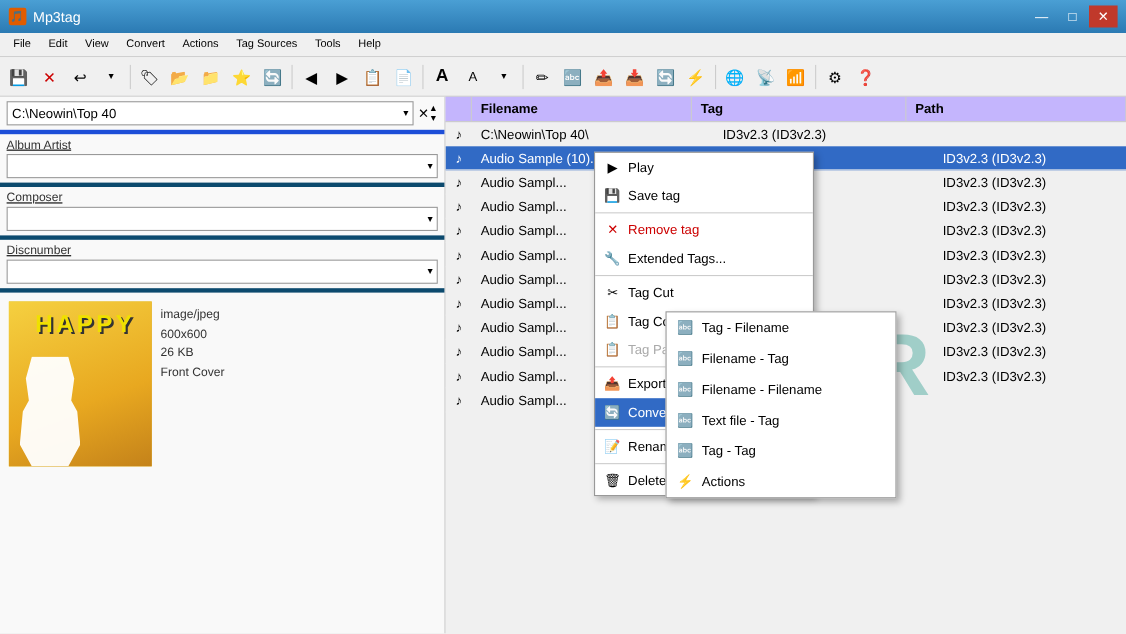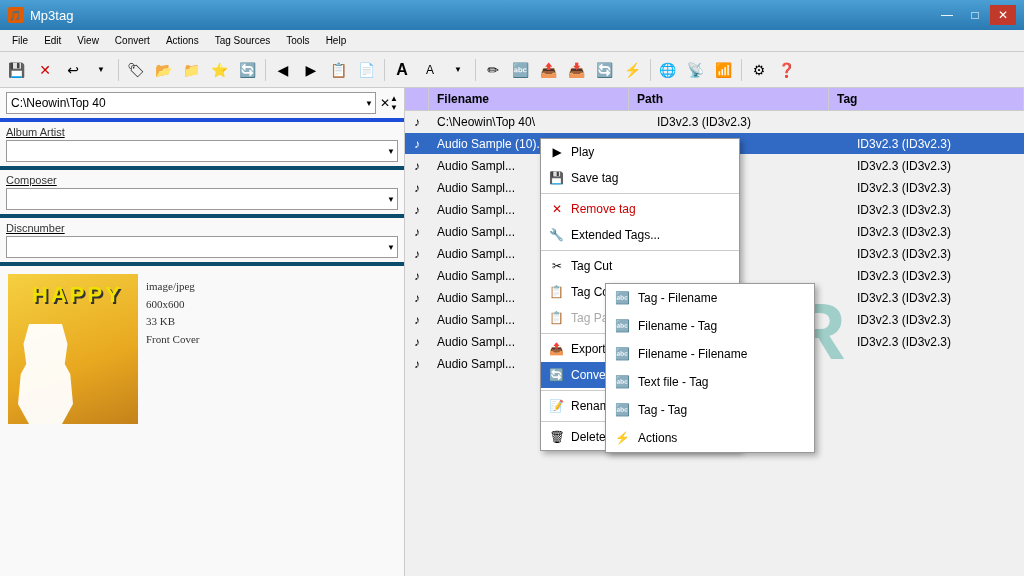--- a/index.html
+++ b/index.html
@@ -145,21 +145,20 @@
       position: relative;
     }
     .album-info {
       font-size: 11px;
       color: #333;
       line-height: 1.6;
       display: flex;
       flex-direction: column;
       justify-content: flex-start;
       padding-top: 4px;
-      font-family: Liberation Serif, serif;
     }
 
     
     .right-panel {
       flex: 1;
       display: flex;
       flex-direction: column;
       position: relative;
     }
 
@@ -406,33 +405,33 @@
       <div class="album-img">
         <div class="album-img-inner">
           <div style="position:absolute;top:0;left:0;right:0;bottom:0;background:linear-gradient(160deg,#f5d040 0%,#e8a820 60%,#c4821a 100%);"></div>
           <div style="position:absolute;top:8px;left:17px;right:8px;text-align:center;font-weight:900;font-size:22px;color:#f0e000;text-shadow:2px 2px 0 #333;letter-spacing:3px;z-index:2;">HAPPY</div>
           <div style="position:absolute;bottom:0;left:10px;width:55px;height:100px;background:white;border-radius:4px 4px 0 0;clip-path:polygon(20% 0%,80% 0%,90% 20%,85% 40%,95% 50%,100% 80%,80% 100%,20% 100%,0% 80%,5% 50%,15% 40%,10% 20%);z-index:2;opacity:0.95;"></div>
         </div>
       </div>
       <div class="album-info">
         <span>image/jpeg</span>
         <span>600x600</span>
-        <span>33 KB</span>
+        <span>26 KB</span>
         <span>Front Cover</span>
       </div>
     </div>
   </div>
 
   <div class="right-panel">
 
     <div class="file-list-header">
       <div class="col-header col-icon"></div>
       <div class="col-header col-filename">Filename</div>
+      <div class="col-header col-tag">Tag</div>
       <div class="col-header col-path">Path</div>
-      <div class="col-header col-tag">Tag</div>
     </div>
 
     <div class="file-list">
       <div class="file-row">
         <div class="file-icon-cell">
             <span class="file-icon">♪</span>
           </div>
         <div class="file-cell cell-path">C:\Neowin\Top 40\</div>
         <div class="file-cell cell-tag file-tag">ID3v2.3 (ID3v2.3)</div>
       </div>

